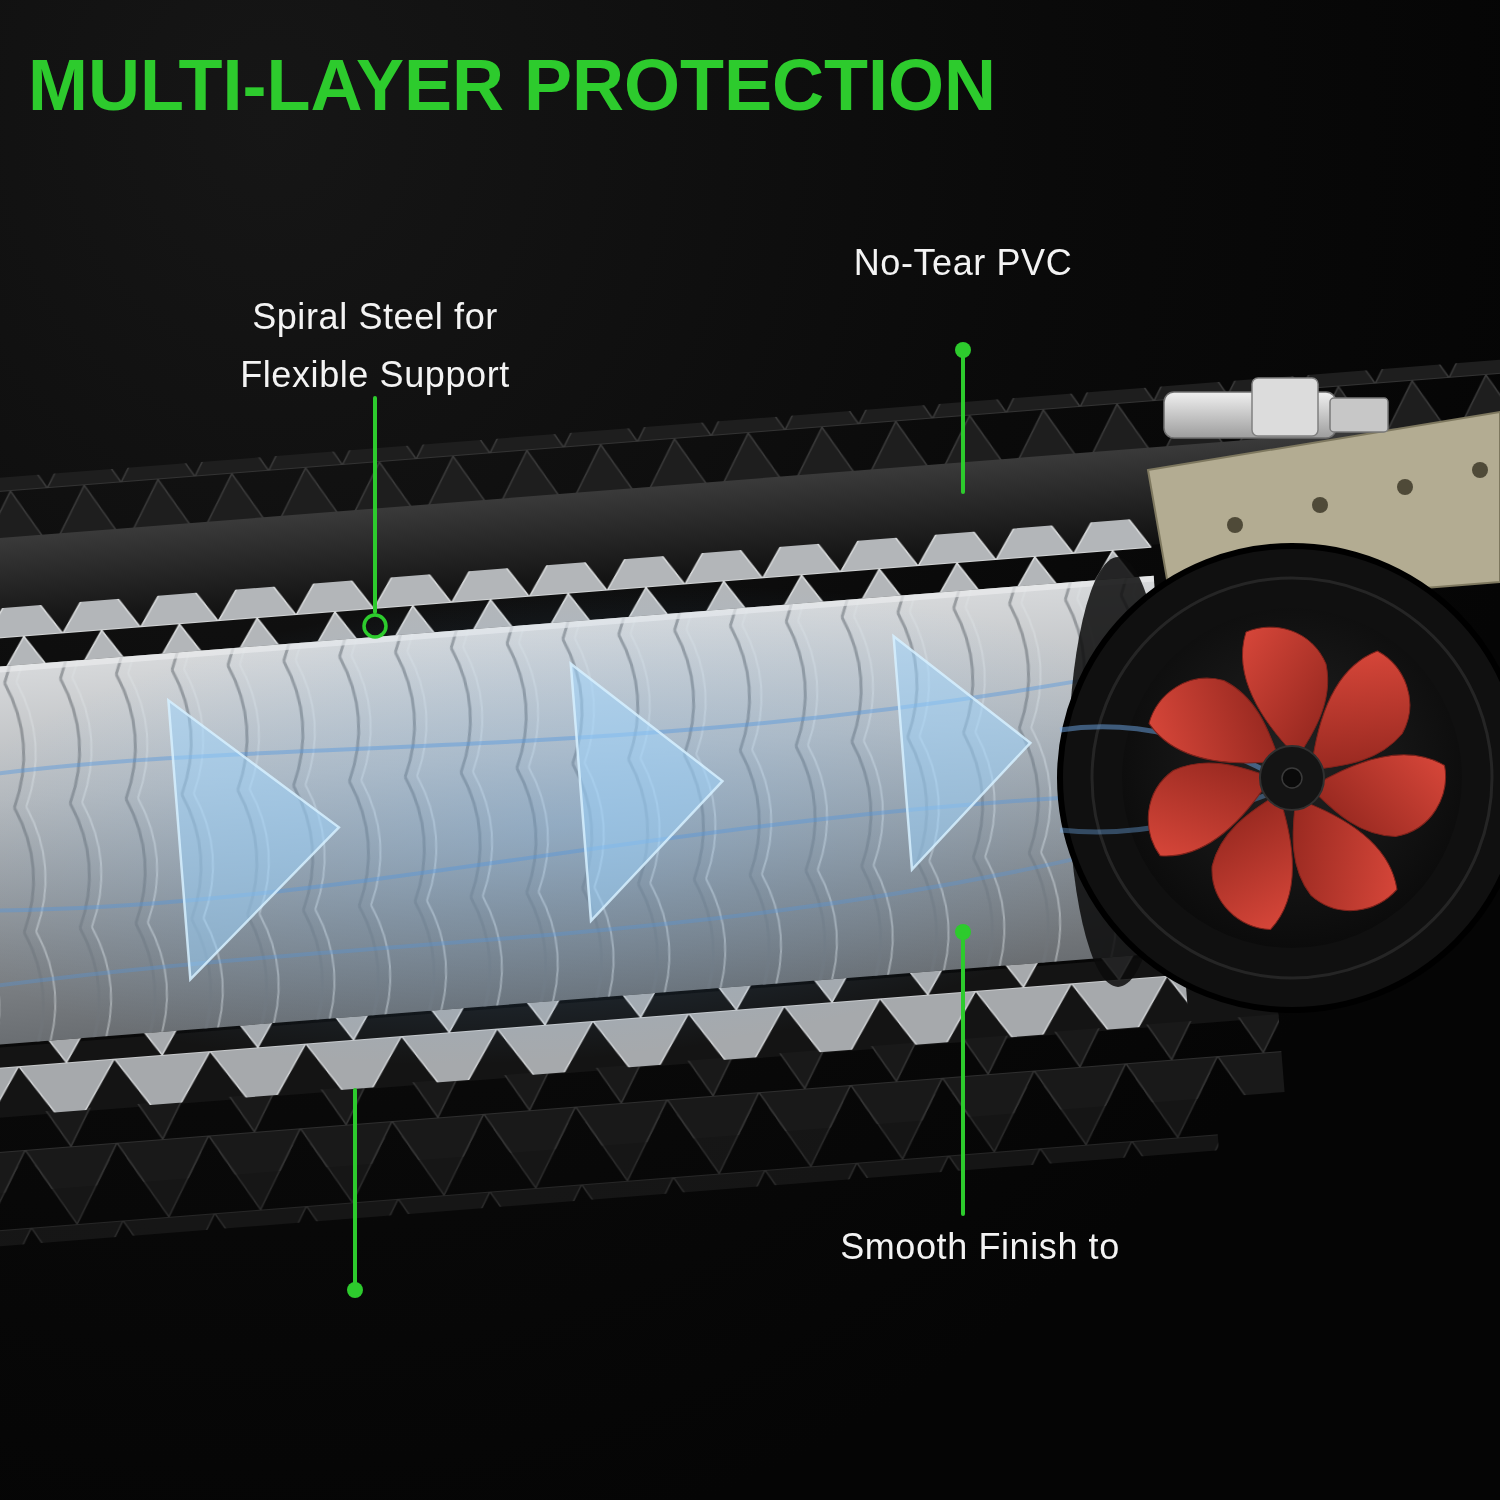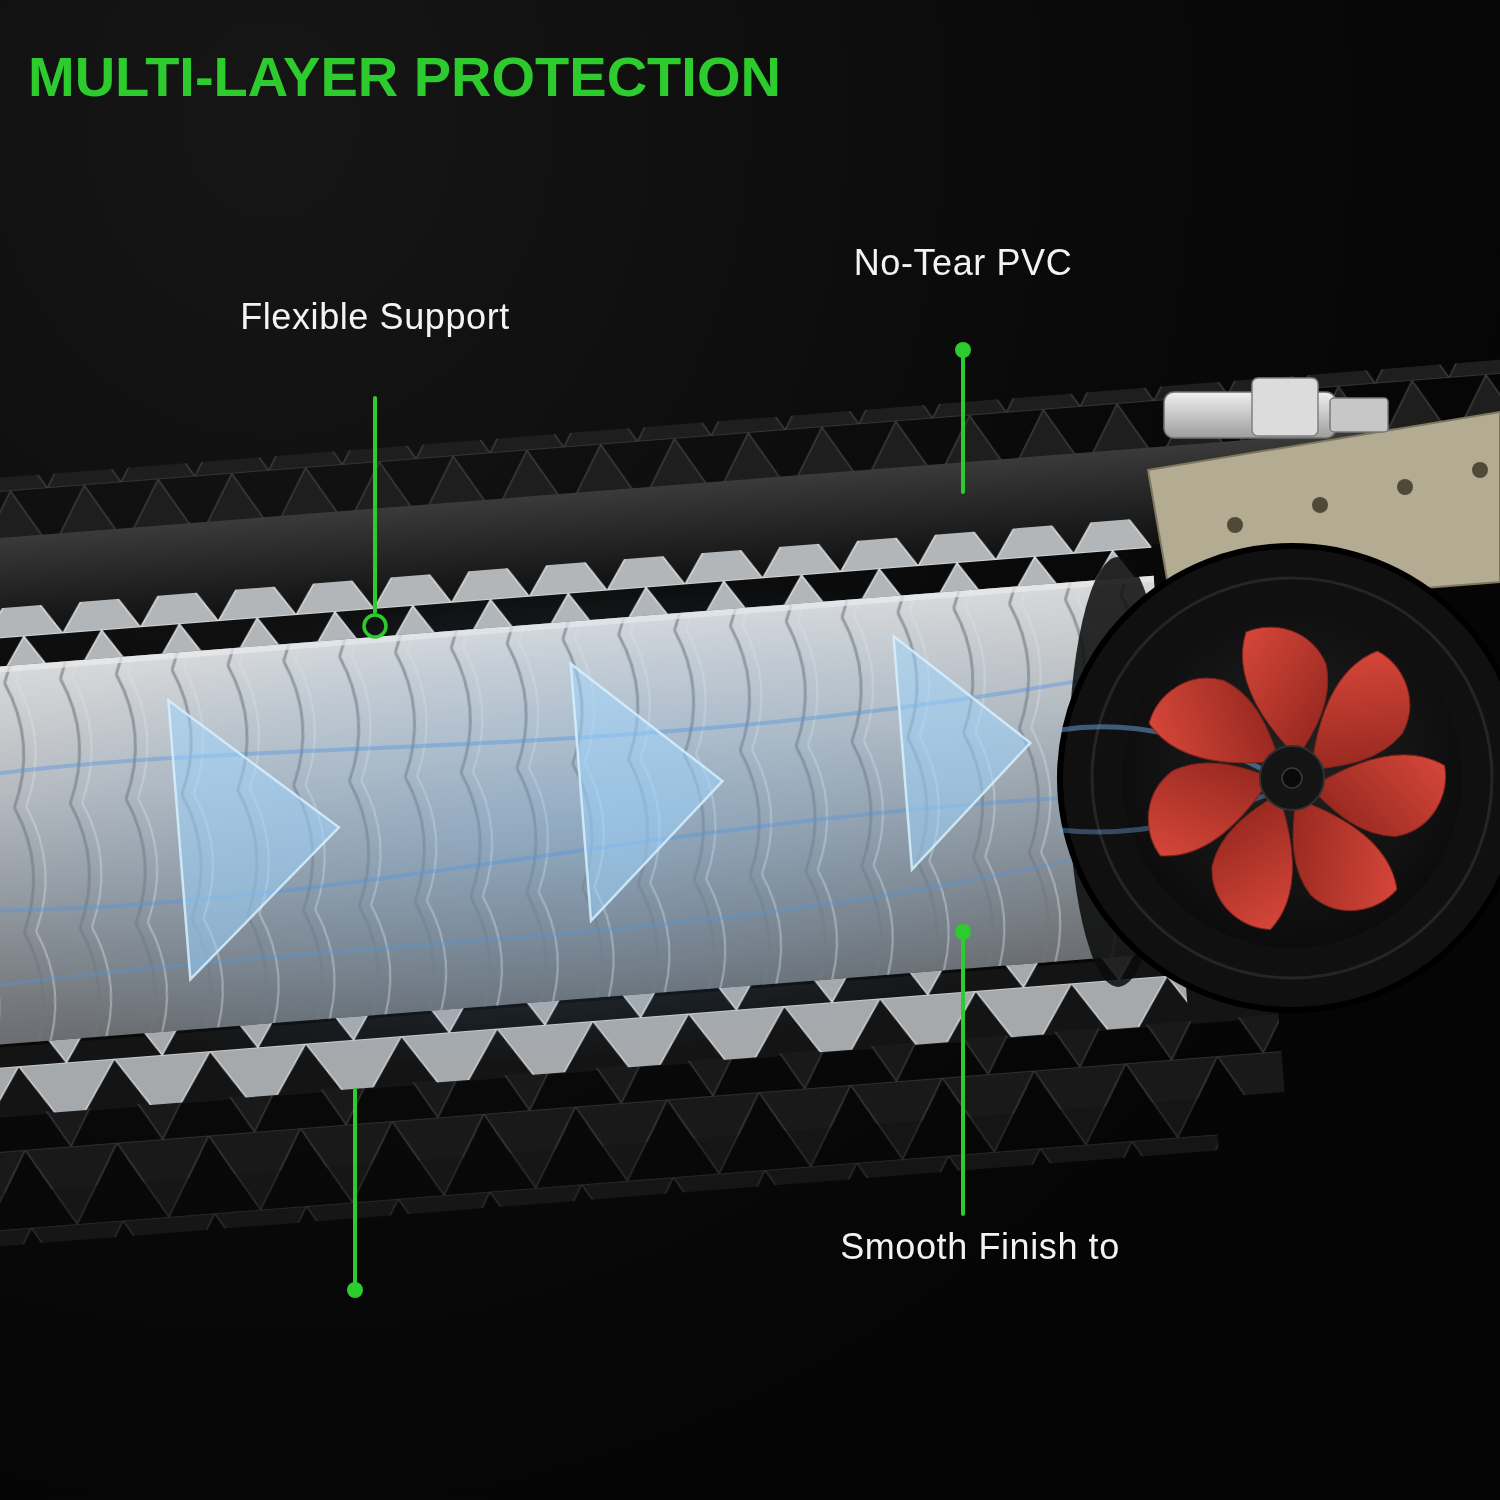--- a/index.html
+++ b/index.html
@@ -3,21 +3,21 @@
 <meta charset="utf-8">
 <style>
   html,body{margin:0;padding:0;background:#050505;}
   .canvas{
     position:relative;width:1500px;height:1500px;overflow:hidden;
     background:radial-gradient(ellipse at 18% 8%, #161616 0%, #0a0a0a 45%, #050505 75%);
     font-family:"Liberation Sans", sans-serif;
   }
   .page-title{
     position:absolute;left:28px;top:44px;width:1440px;
-    font-size:56px;font-weight:700;letter-spacing:0px;
+    font-size:72px;font-weight:700;letter-spacing:0px;
     color:#2dcb2d;white-space:nowrap;
   }
   .callout{
     position:absolute;text-align:center;color:#f3f3f3;
     font-size:36px;font-weight:400;line-height:1.62;letter-spacing:0.6px;
   }
   .callout span{display:block;}
   #callout-spiral{left:160px;top:288px;width:430px;}
   #callout-pvc{left:748px;top:234px;width:430px;}
   #callout-foil{left:148px;top:1300px;width:430px;}
@@ -171,20 +171,21 @@
       <circle cx="355" cy="1290" r="8" fill="#2dcb2d"></circle>
 
       <circle cx="963" cy="932" r="8" fill="#2dcb2d"></circle>
       <line x1="963" y1="934" x2="963" y2="1214" stroke="#2dcb2d" stroke-width="4"></line>
     </g>
   </svg>
 
   <div class="page-title">MULTI-LAYER PROTECTION</div>
 
   <div class="callout" id="callout-spiral">
+    <span>Spiral Steel for</span>
     <span>Flexible Support</span>
   </div>
 
   <div class="callout" id="callout-pvc">
     <span>No-Tear PVC</span>
   </div>
 
 
   <div class="callout" id="callout-smooth">
     <span>Smooth Finish to</span>

